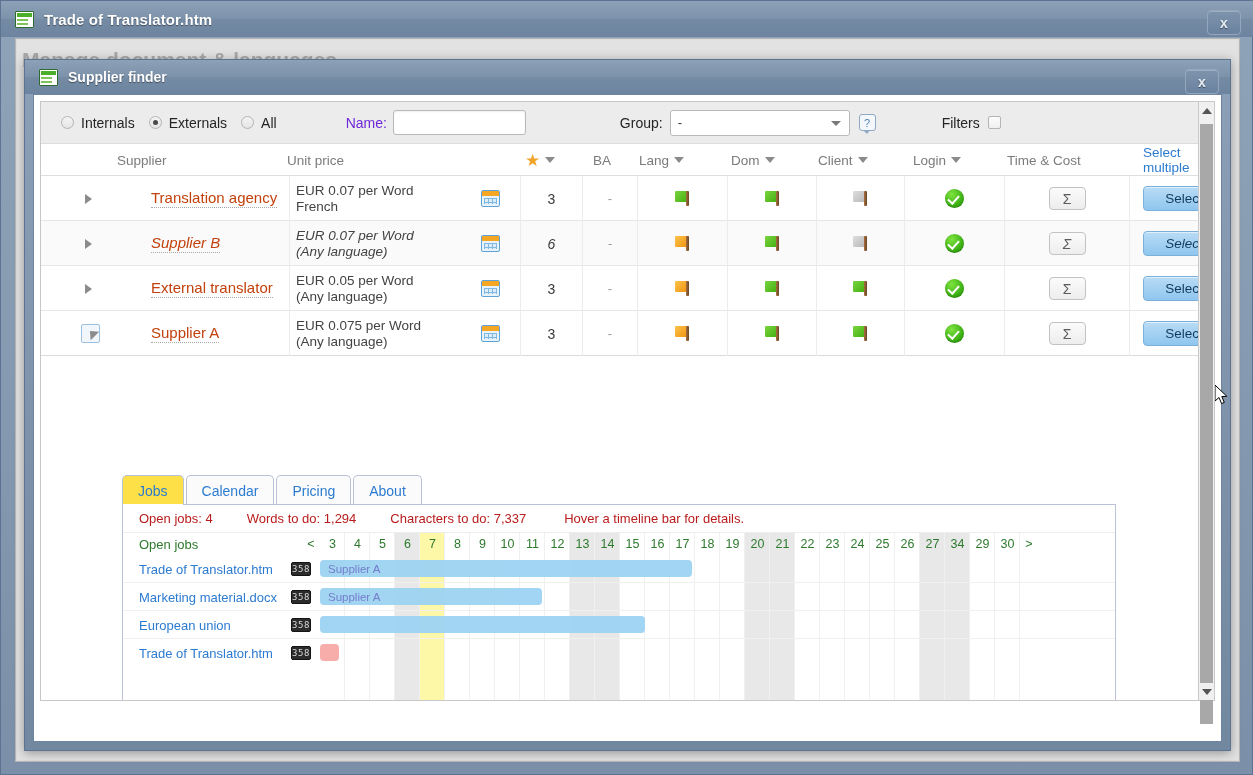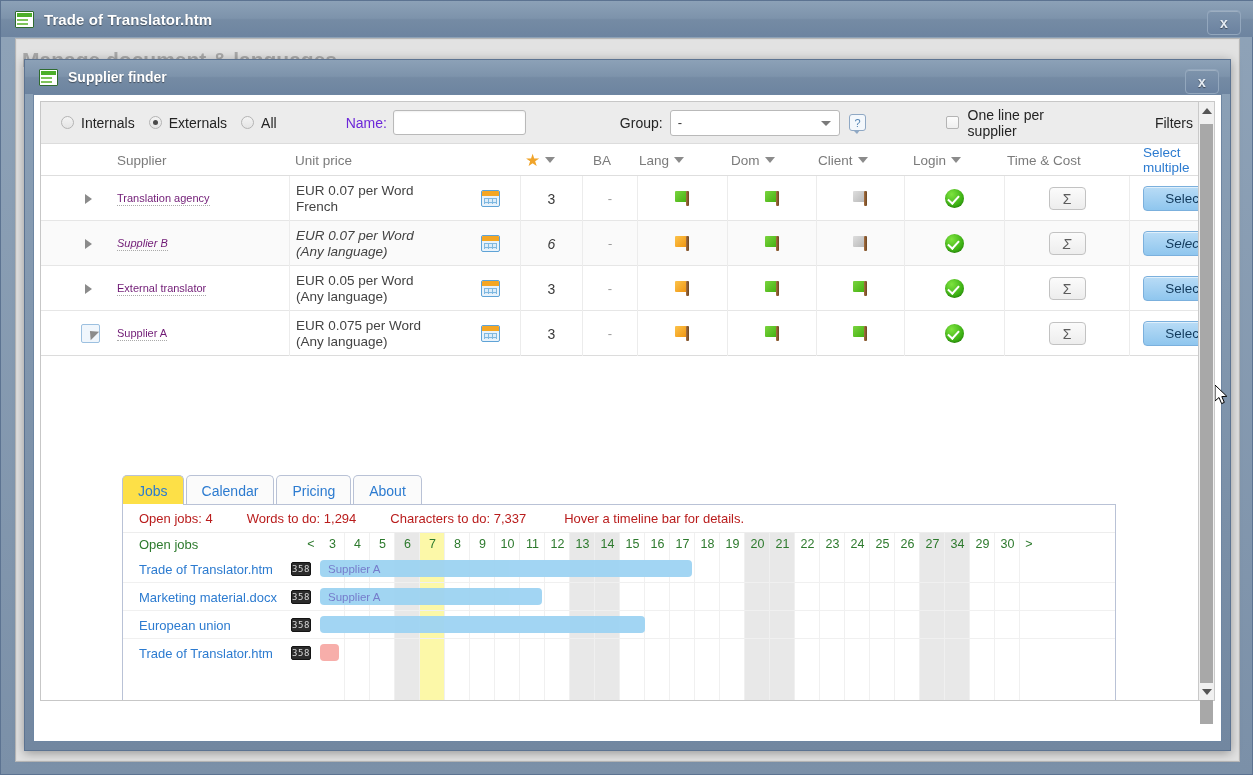--- a/index.html
+++ b/index.html
@@ -195,22 +195,22 @@
     width: 19px; height: 19px; border: 1px solid #9cc0e0; border-radius: 2px;
     background: #f0f6fc; display:flex; align-items:center; justify-content:center;
     cursor: pointer;
   }
   .expander-up {
     width: 0; height: 0; border-left: 6px solid transparent;
     border-right: 6px solid transparent; border-bottom: 7px solid #8b8b8b;
     transform: rotate(-45deg) translate(1px,1px);
   }
   .supplier-name {
-    font-size: 11px; color: #701a75;
-    border-bottom: 1px dotted #a9a9a9; padding-bottom: 1px; cursor: pointer;
+    font-size: 15px; color: #c2410c;
+    border-bottom: 1px dotted #a9a9a9; padding-bottom: 1px; cursor: pointer; margin-left: 34px;
   }
   .unit-price { font-size: 13.5px; color: #434343; line-height: 16px; }
 
   .cal-icon {
     width: 19px; height: 17px; position: relative; cursor: pointer;
     border: 1px solid #5fa3d6; border-radius: 2px; background: #e8f2fb;
     overflow: hidden;
   }
   .cal-icon .cal-top { position:absolute; left:0; top:0; width:100%; height:5px; background:#f5a623; }
   .cal-icon .cal-grid {
@@ -405,34 +405,30 @@
           <span id="name-label">Name:</span>
           <input id="name-input" type="text" placeholder="" style="">
 
           <span id="group-label">Group:</span>
           <div id="group-select">
             <span id="group-value">-</span>
             <span id="group-arrow"></span>
           </div>
           <div id="help-icon">?</div>
 
-          <div id="oneline-wrap">
-            <span class="chk"></span>
-            <span id="oneline-label">One line per supplier</span>
-          </div>
 
           <div id="filters-wrap">
             <span id="filters-label">Filters</span>
             <span class="chk"></span>
           </div>
         </div>
 
         <div id="table-head">
           <div class="th" style="left:76px;">Supplier</div>
-          <div class="th" style="left:254px;">Unit price</div>
+          <div class="th" style="left:246px;">Unit price</div>
           <div class="th" style="left:484px;">
             <span class="star-glyph">★</span>
             <span class="caret"></span>
           </div>
           <div class="th" style="left:552px;">BA</div>
           <div class="th" style="left:598px;">
             <span>Lang</span>
             <span class="caret"></span>
           </div>
           <div class="th" style="left:690px;">

